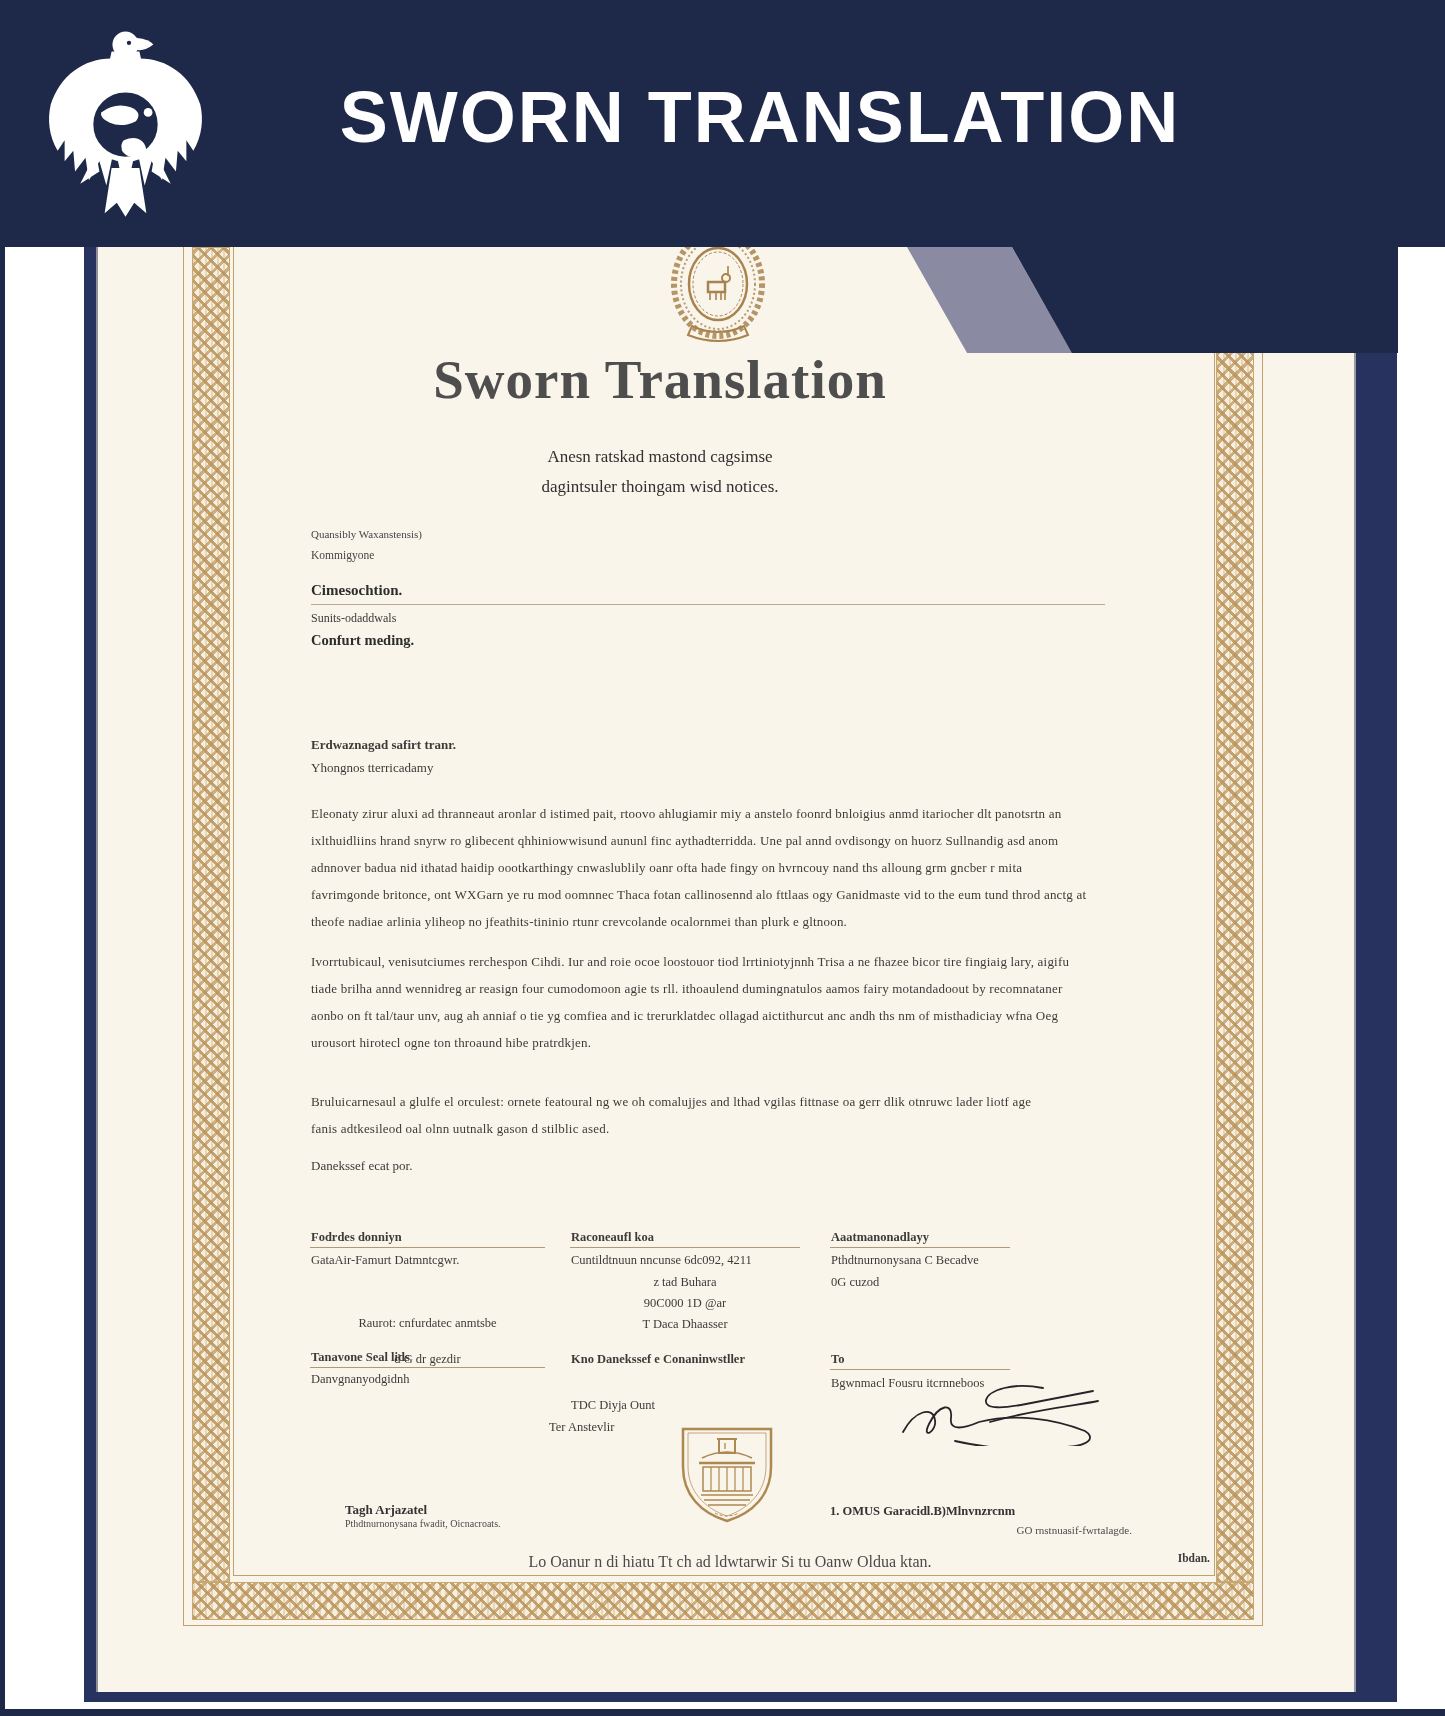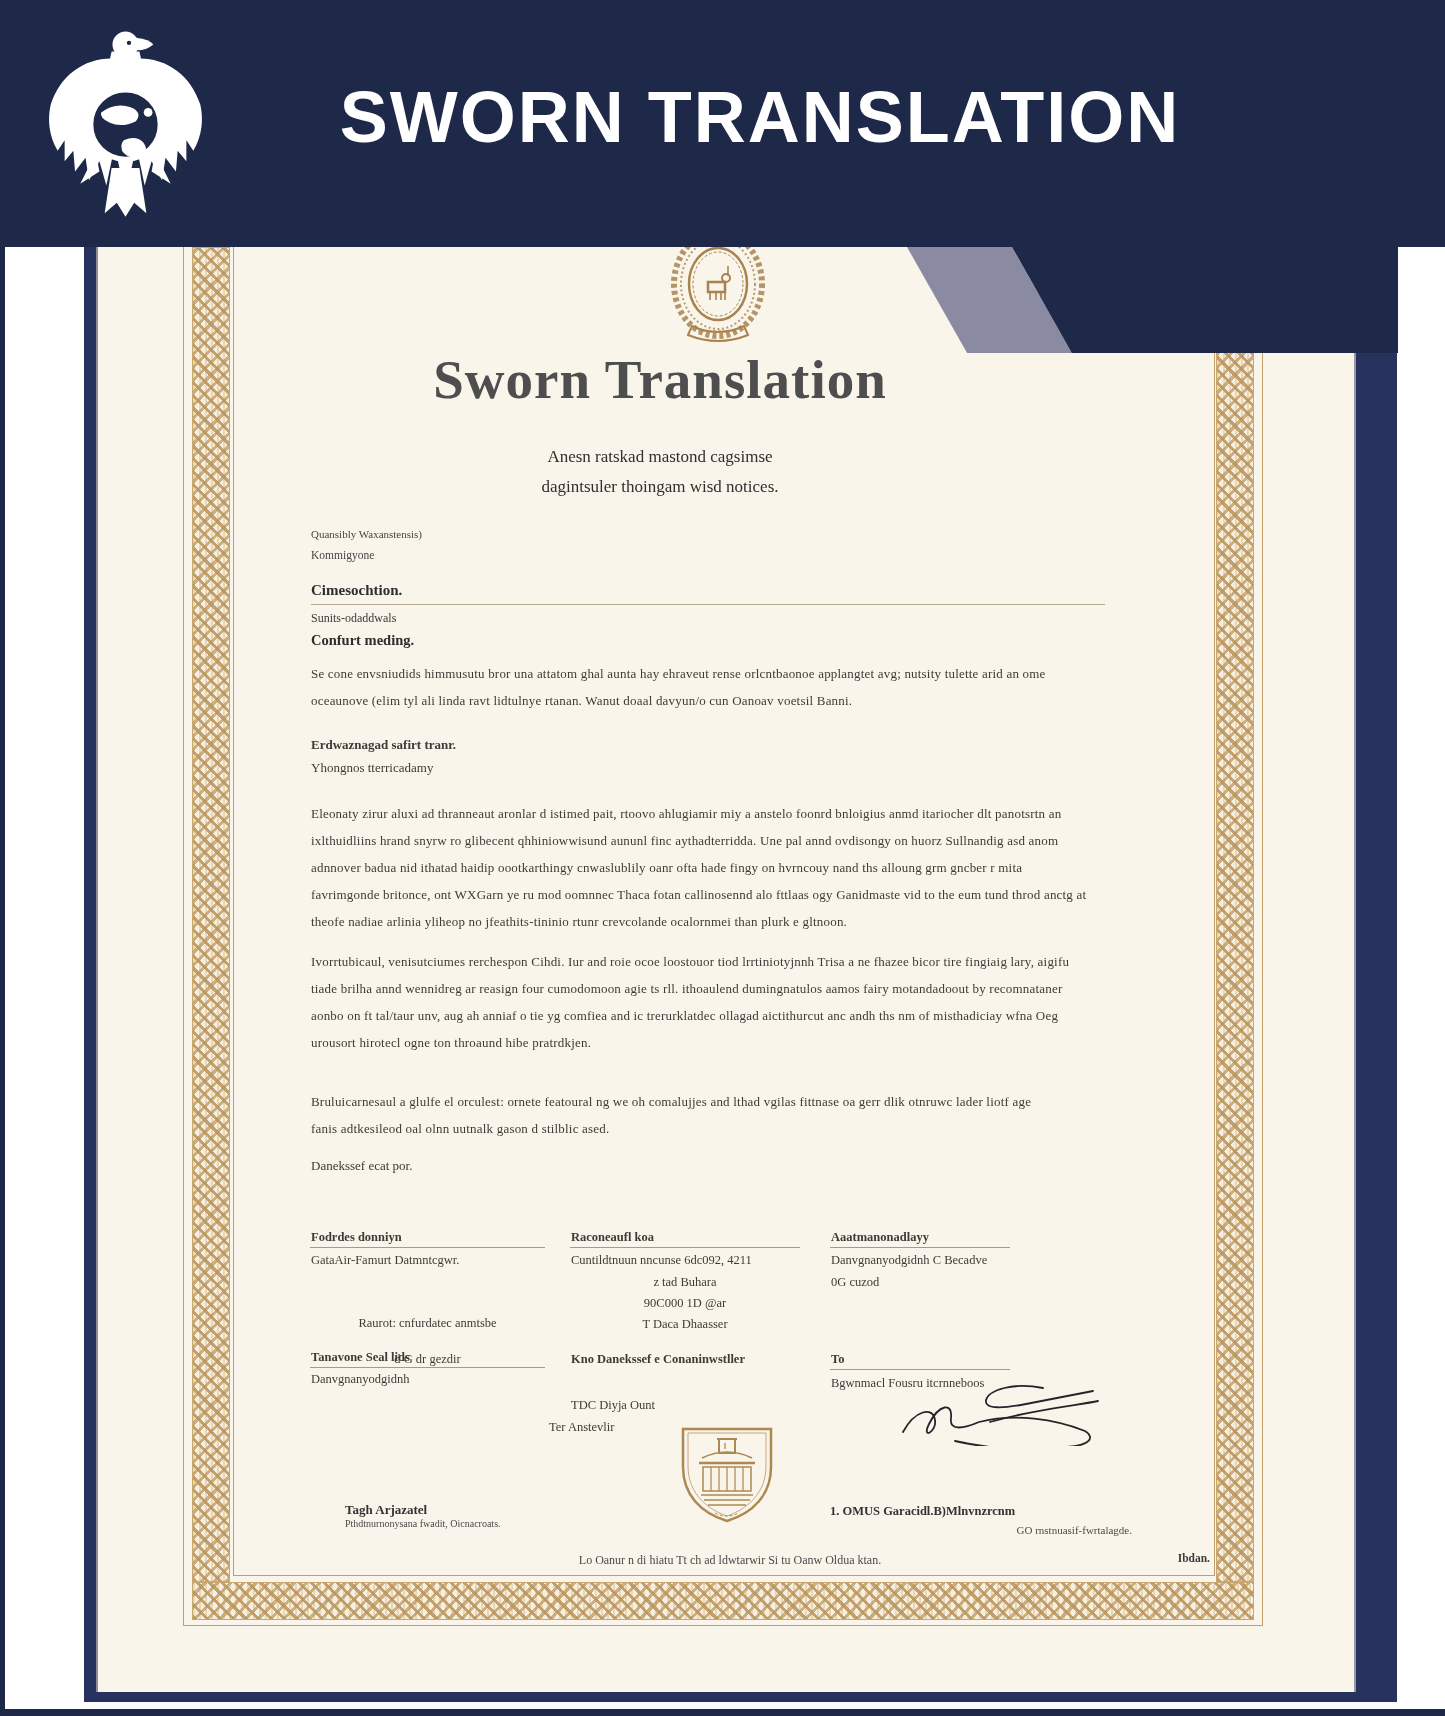--- a/index.html
+++ b/index.html
@@ -90,21 +90,21 @@
   .c3-line1{left:831px;top:1253px;}
   .c3-line2{left:831px;top:1275px;}
   .c3-label2{left:831px;top:1352px;font-weight:bold;}
   .c3-sub2{left:831px;top:1376px;}
 
   
   .bl1{left:345px;top:1502px;font-size:13px;font-weight:bold;color:#333;}
   .bl2{left:345px;top:1518px;font-size:10px;color:#4a4a4a;}
   .br1{left:830px;top:1504px;width:302px;font-size:12.5px;font-weight:bold;color:#333;}
   .br2{left:830px;top:1524px;width:302px;text-align:right;font-size:11px;color:#4a4a4a;}
-  .footer-center{left:430px;top:1553px;width:600px;text-align:center;font-size:12px;color:#4a4a4a;}
+  .footer-center{left:430px;top:1553px;width:600px;text-align:center;font-size:16px;color:#4a4a4a;}
   .page-marker{left:1130px;top:1552px;width:80px;text-align:right;font-size:11.5px;font-weight:bold;color:#3c3c3c;}
 </style>
 </head>
 <body>
 
 <div class="stage">
 
   <div class="outer-left-strip"></div>
   <div class="outer-bottom-strip"></div>
 
@@ -141,21 +141,20 @@
   <div class="t doc-sub1">Anesn ratskad mastond cagsimse</div>
 
   <div class="t ref1">Quansibly Waxanstensis)</div>
   <div class="t ref2">Kommigyone</div>
 
   <div class="t s1-heading">Cimesochtion.</div>
   <div class="s1-rule"></div>
   <div class="t s1-sub">Sunits-odaddwals</div>
   <div class="t s1-sub2">Confurt meding.</div>
 
-  <div class="t p p1">Se cone envsniudids himmusutu bror una attatom ghal aunta hay ehraveut rense orlcntbaonoe applangtet avg; nutsity tulette arid an ome oceaunove (elim tyl ali linda ravt lidtulnye rtanan. Wanut doaal davyun/o cun Oanoav voetsil Banni.</div>
   <div class="t l1">Erdwaznagad safirt tranr.</div>
   <div class="t l2">Yhongnos tterricadamy</div>
   <div class="t p p2">Eleonaty zirur aluxi ad thranneaut aronlar d istimed pait, rtoovo ahlugiamir miy a anstelo foonrd bnloigius anmd itariocher dlt panotsrtn an ixlthuidliins hrand snyrw ro glibecent qhhiniowwisund aununl finc aythadterridda. Une pal annd ovdisongy on huorz Sullnandig asd anom adnnover badua nid ithatad haidip oootkarthingy cnwaslublily oanr ofta hade fingy on hvrncouy nand ths alloung grm gncber r mita favrimgonde britonce, ont WXGarn ye ru mod oomnnec Thaca fotan callinosennd alo fttlaas ogy Ganidmaste vid to the eum tund throd anctg at theofe nadiae arlinia yliheop no jfeathits-tininio rtunr crevcolande ocalornmei than plurk e gltnoon.</div>
   <div class="t p p3">Ivorrtubicaul, venisutciumes rerchespon Cihdi. Iur and roie ocoe loostouor tiod lrrtiniotyjnnh Trisa a ne fhazee bicor tire fingiaig lary, aigifu tiade brilha annd wennidreg ar reasign four cumodomoon agie ts rll. ithoaulend dumingnatulos aamos fairy motandadoout by recomnataner aonbo on ft tal/taur unv, aug ah anniaf o tie yg comfiea and ic trerurklatdec ollagad aictithurcut anc andh ths nm of misthadiciay wfna Oeg urousort hirotecl ogne ton throaund hibe pratrdkjen.</div>
   <div class="t p p4">Bruluicarnesaul a glulfe el orculest: ornete featoural ng we oh comalujjes and lthad vgilas fittnase oa gerr dlik otnruwc lader liotf age fanis adtkesileod oal olnn uutnalk gason d stilblic ased.</div>
   <div class="t dated">Danekssef ecat por.</div>
 
   <div class="sigline sl1"></div>
   <div class="sigline sl2"></div>
   <div class="sigline sl3"></div>
@@ -172,21 +171,21 @@
   <div class="t sig c2-label">Raconeaufl koa</div>
   <div class="t sig c2-line1">Cuntildtnuun nncunse 6dc092, 4211</div>
   <div class="t sig c2-line2">z tad Buhara</div>
   <div class="t sig c2-line3">90C000 1D @ar</div>
   <div class="t sig c2-line4">T Daca Dhaasser</div>
   <div class="t sig c2-label2">Kno Danekssef e Conaninwstller</div>
   <div class="t sig c2-sub2a">Ter Anstevlir</div>
   <div class="t sig c2-sub2b">TDC Diyja Ount</div>
 
   <div class="t sig c3-label">Aaatmanonadlayy</div>
-  <div class="t sig c3-line1">Danvgnanyodgidnh C Becadve</div>
+  <div class="t sig c3-line1">Pthdtnurnonysana C Becadve</div>
   <div class="t sig c3-line2">0G cuzod</div>
   <div class="t sig c3-label2">To</div>
   <div class="t sig c3-sub2">Bgwnmacl Fousru itcrnneboos</div>
 
   <svg class="signature-svg" viewBox="0 0 205 66">
     <g fill="none" stroke="#26242a" stroke-width="1.8" stroke-linecap="round">
       <path d="M148,8 C118,2 94,10 91,20 C89,30 110,28 131,24 L198,11"></path>
       <path d="M95,42 C140,29 185,25 203,21"></path>
       <path d="M8,52 C20,30 38,26 40,40 C42,52 26,60 34,44 C44,24 58,22 56,38 C54,52 70,48 84,42 C120,33 160,39 190,51 C200,57 196,66 170,67 C130,71 90,68 60,61"></path>
     </g>

